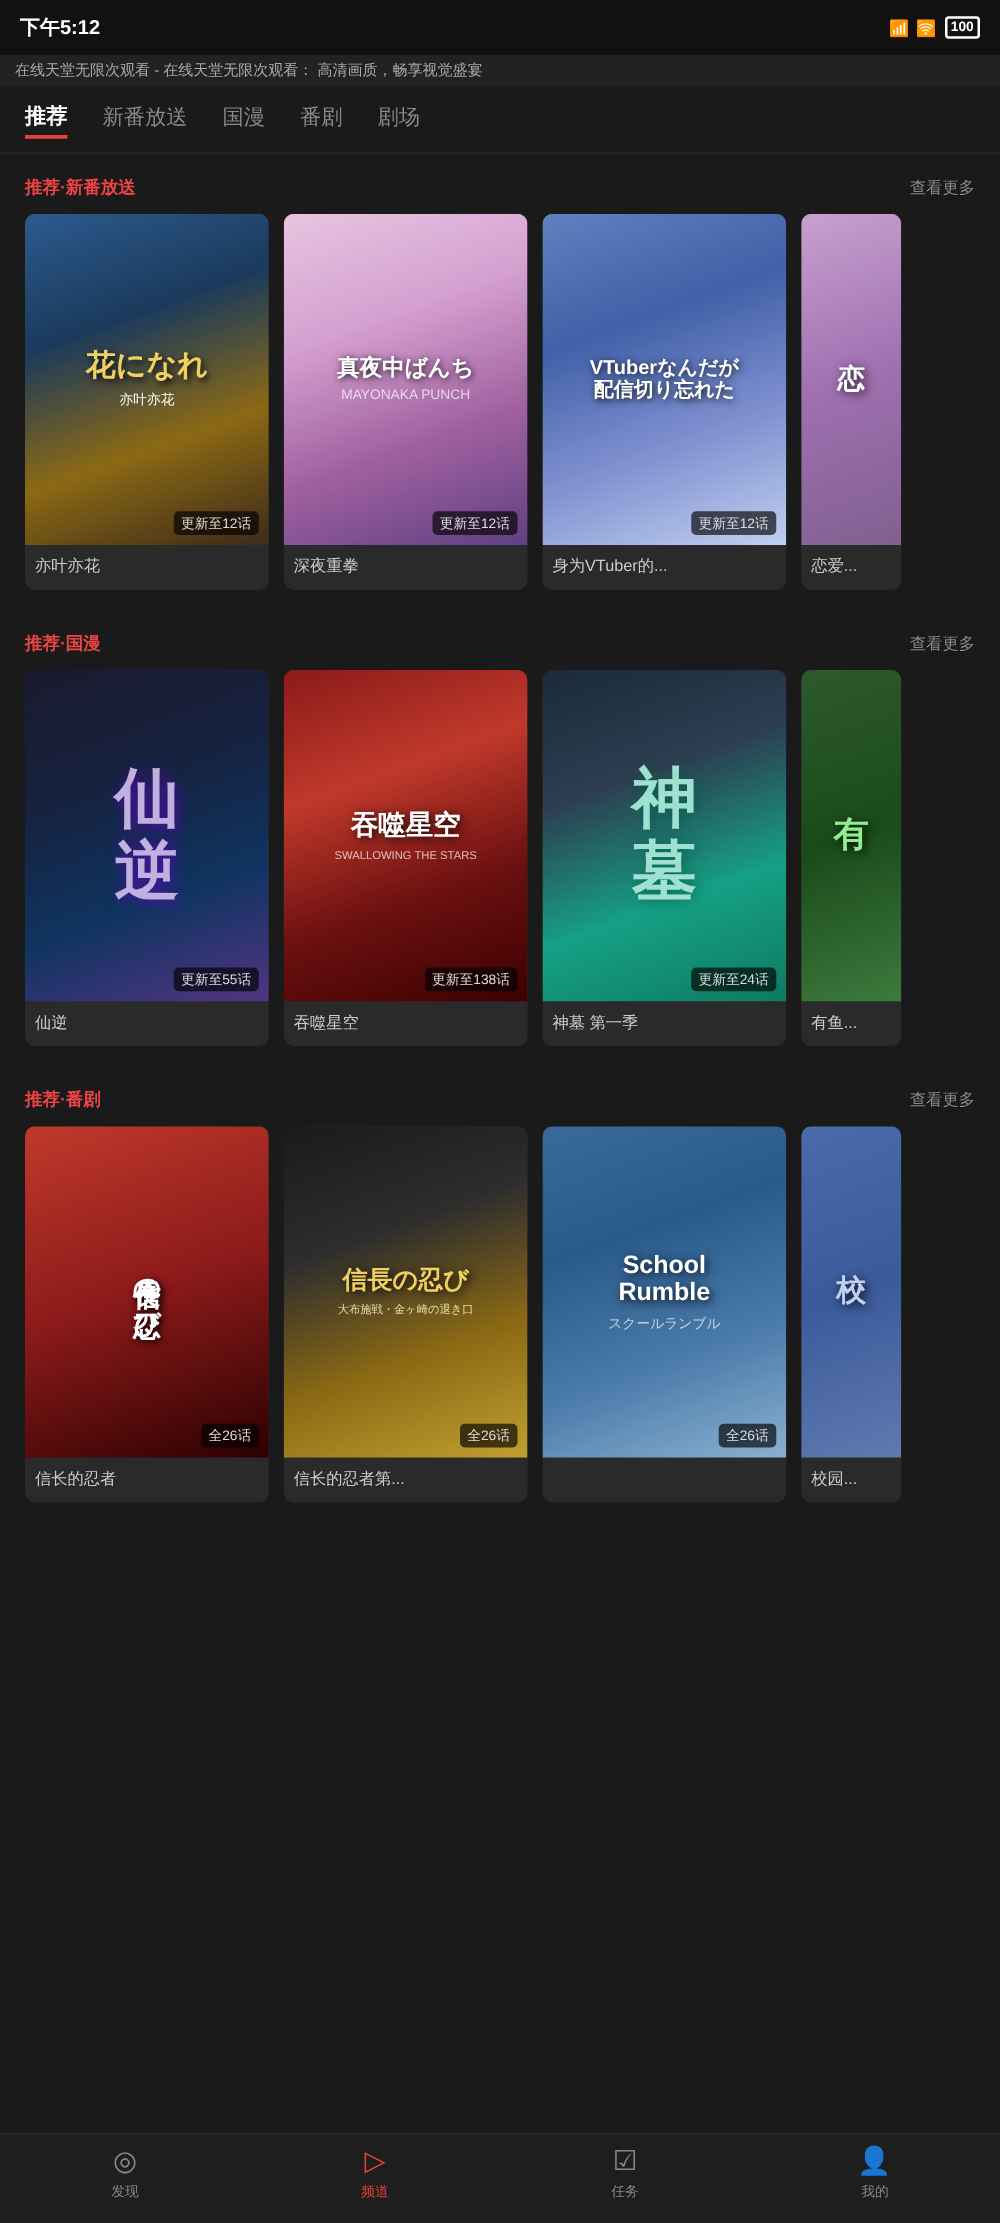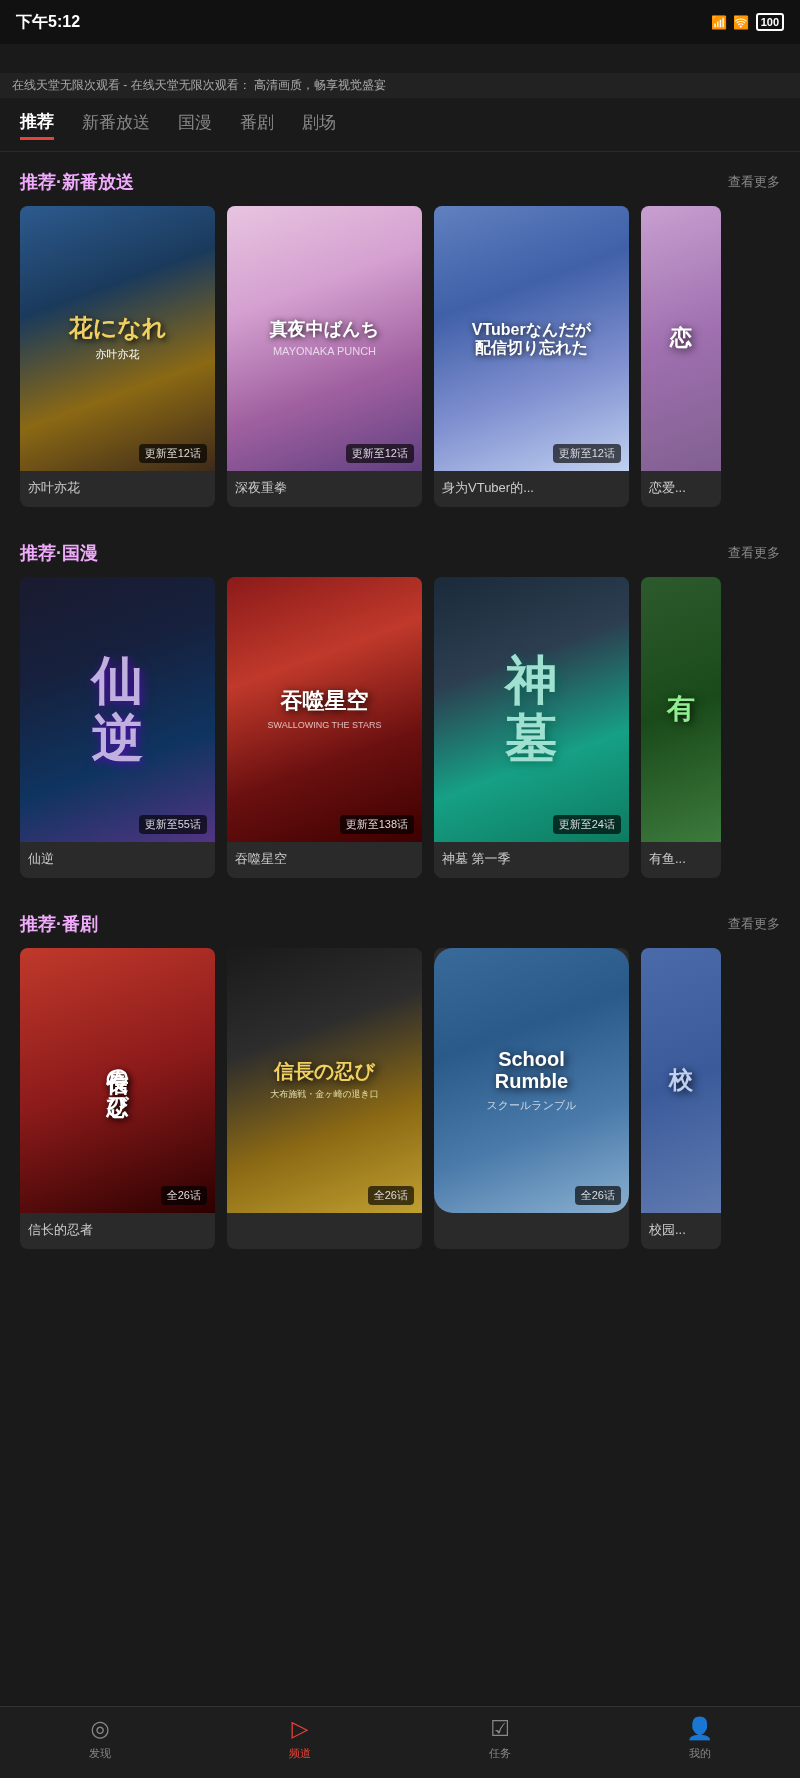--- a/index.html
+++ b/index.html
@@ -43,21 +43,20 @@
 
     
     .ad-banner {
       background: #222;
       color: #aaa;
       font-size: 12px;
       padding: 4px 12px;
       white-space: nowrap;
       overflow: hidden;
       text-overflow: ellipsis;
-      margin-top: 29px;
     }
 
     
     .nav-tabs {
       display: flex;
       align-items: center;
       padding: 0 20px;
       background: #1a1a1a;
       gap: 28px;
       height: 54px;
@@ -78,23 +77,23 @@
     }
 
     
     .section-header {
       display: flex;
       justify-content: space-between;
       align-items: center;
       padding: 18px 20px 12px 20px;
     }
     .section-title {
-      font-size: 18px;
+      font-size: 14px;
       font-weight: bold;
-      color: #f0abfc;
+      color: #ef4444;
     }
     .section-more {
       font-size: 13px;
       color: #888;
       cursor: pointer;
       text-align: center;
     }
 
     
     .scroll-row {
@@ -145,21 +144,21 @@
     .poster-yeyahu { background: linear-gradient(160deg, #2d5a8e, #1a3a5c, #8b6914, #3d2a1a); }
     .poster-shenyechongquan { background: linear-gradient(160deg, #e8c4e0, #d4a0d0, #a060a0, #604080); }
     .poster-vtuber { background: linear-gradient(160deg, #6080c0, #4060a8, #8090d0, #c0d0f0); }
     .poster-lianai { background: linear-gradient(160deg, #c8a0d0, #a070b0, #806090); }
     .poster-xianni { background: linear-gradient(160deg, #1a1a2e, #16213e, #0f3460, #533483); }
     .poster-tunshixingkong { background: linear-gradient(160deg, #8b1a1a, #c0392b, #6b1010, #3d0000); }
     .poster-shenmuyiji { background: linear-gradient(160deg, #1a2a3a, #2c3e50, #16a085, #0d7a60); }
     .poster-yoxi { background: linear-gradient(160deg, #2d5a2d, #1a4a1a, #3d7a3d); }
     .poster-nobunaga1 { background: linear-gradient(160deg, #c0392b, #8b1a1a, #2c0000); }
     .poster-nobunaga2 { background: linear-gradient(160deg, #1a1a1a, #2d2d2d, #8b6914, #c0a030); }
-    .poster-xiaoyuan { background: linear-gradient(160deg, #3a6a9a, #2a5a8a, #4a7aaa, #8ab0d0); border-radius: 19px; }
+    .poster-xiaoyuan { background: linear-gradient(160deg, #3a6a9a, #2a5a8a, #4a7aaa, #8ab0d0); }
     .poster-xiaoyuan2 { background: linear-gradient(160deg, #4a6aaa, #3a5a9a, #607ab0); }
 
     
     .poster-text {
       position: absolute;
       top: 0; left: 0; right: 0; bottom: 0;
       display: flex;
       flex-direction: column;
       justify-content: center;
       align-items: center;
@@ -352,20 +351,21 @@
     </div>
 
     <div class="card">
       <div class="card-poster poster-nobunaga2">
         <div class="poster-text">
           <div class="poster-big-text" style="font-size:20px; color:#f0d060; text-shadow:2px 2px 8px rgba(0,0,0,0.9);">信長の忍び</div>
           <div class="poster-sub-text" style="font-size:9px; color:rgba(255,255,200,0.8);">大布施戦・金ヶ崎の退き口</div>
         </div>
         <div class="card-badge">全26话</div>
       </div>
+      <div class="card-title">信长的忍者第...</div>
     </div>
 
     <div class="card">
       <div class="card-poster poster-xiaoyuan">
         <div class="poster-text">
           <div class="poster-big-text" style="font-size:20px; color:#fff; text-shadow:2px 2px 8px rgba(0,0,0,0.9);">School<br>Rumble</div>
           <div class="poster-sub-text">スクールランブル</div>
         </div>
         <div class="card-badge">全26话</div>
       </div>

